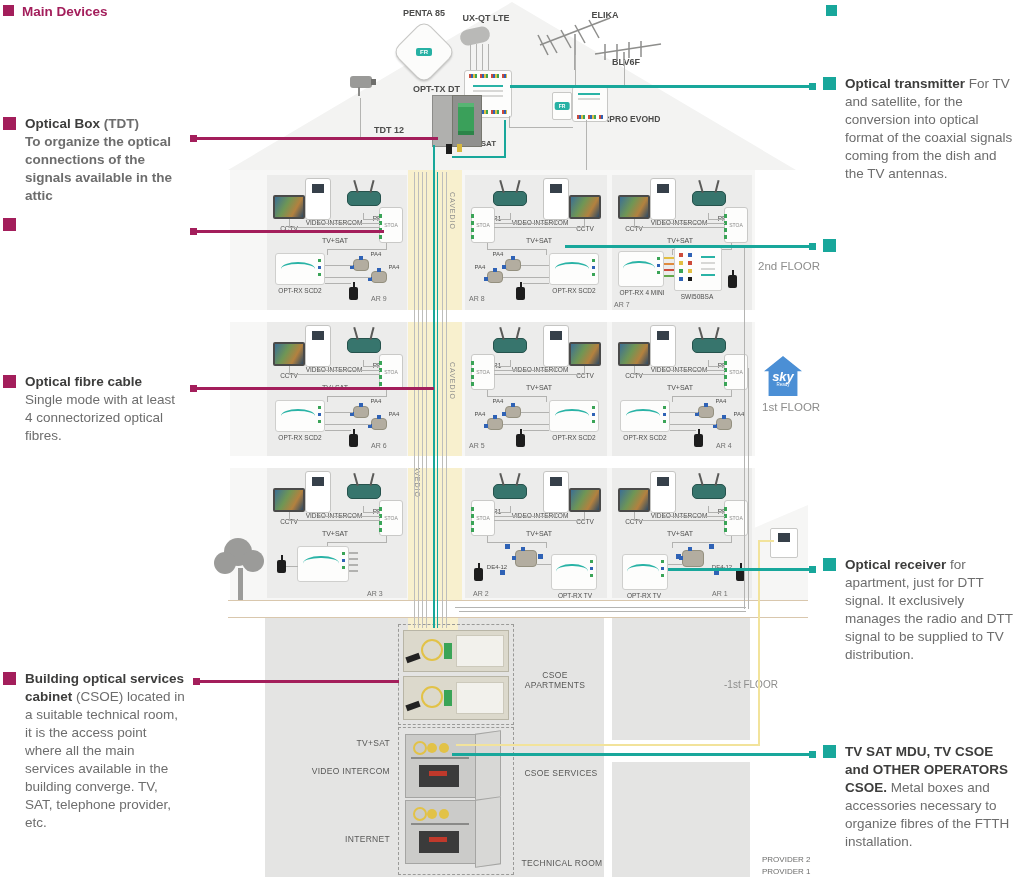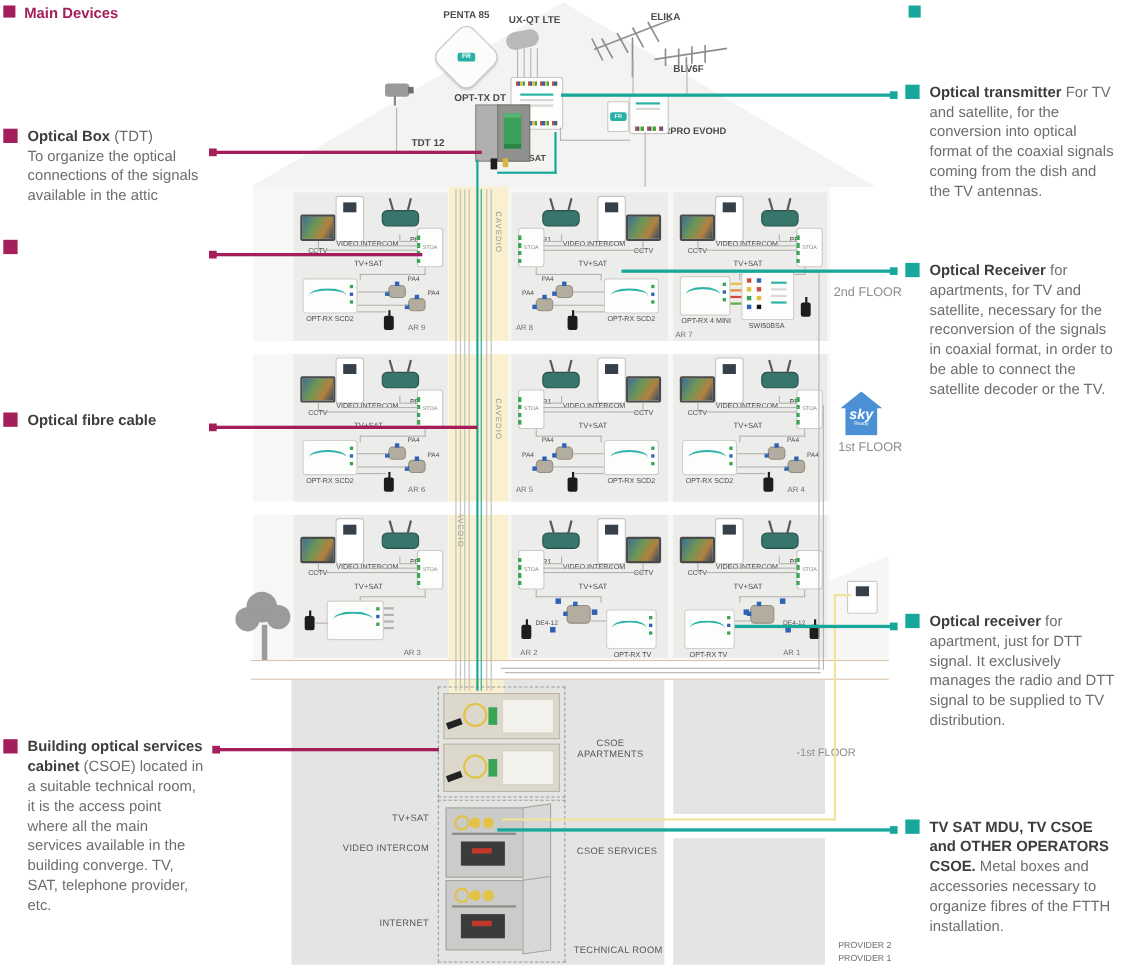--- a/index.html
+++ b/index.html
@@ -83,44 +83,43 @@
 <div class="stage" id="stage">
 
   <div class="panel-hdr" style="left:3px;top:3px;width:200px">
     <span class="hsq" style="background:var(--mag)"></span>
     <span style="color:var(--mag)">Main Devices</span>
   </div>
   <div class="panel-hdr" style="left:826px;top:3px;width:182px">
     <span class="hsq" style="background:var(--teal)"></span>
   </div>
   <div id="left-items">
-      <div class="ann-item l" style="top: 115px;">
+      <div class="ann-item l" style="top: 115px; font-weight: bold;">
         <div class="ann-sq"></div>
         <div class="ann-text"><b>Optical Box</b><span> (TDT)</span><div style="">To organize the optical connections of the signals available in the attic</div></div>
       </div>
       <div class="ann-item l" style="top: 216px;">
         <div class="ann-sq"></div>
       </div>
       <div class="ann-item l" style="top: 373px;">
         <div class="ann-sq"></div>
-        <div class="ann-text"><b>Optical fibre cable</b></div>
+        <div class="ann-text"><b>Optical fibre cable</b><div style="">Single mode with at least 4 connectorized optical fibres.</div></div>
       </div>
       <div class="ann-item l" style="top: 670px;">
         <div class="ann-sq"></div>
         <div class="ann-text"><b>Building optical services cabinet</b><span> (CSOE) located in a suitable technical room, it is the access point where all the main services available in the building converge. TV, SAT, telephone provider, etc.</span></div>
       </div>
     </div>
   <div id="right-items">
       <div class="ann-item r" style="top: 75px;">
         <div class="ann-sq"></div>
         <div class="ann-text"><b>Optical transmitter</b><span> For TV and satellite, for the conversion into optical format of the coaxial signals coming from the dish and the TV antennas.</span></div>
       </div>
       <div class="ann-item r" style="top: 237px;">
         <div class="ann-sq"></div>
-        <div class="ann-text"><b>Optical Receiver</b><span> for apartments, for TV and satellite, necessary for the reconversion of the signals in coaxial format, in order to be able to connect the satellite decoder or the TV.</span></div>
       </div>
       <div class="ann-item r" style="top: 556px;">
         <div class="ann-sq"></div>
         <div class="ann-text"><b>Optical receiver</b><span> for apartment, just for DTT signal. It exclusively manages the radio and DTT signal to be supplied to TV distribution.</span></div>
       </div>
       <div class="ann-item r" style="top: 743px;">
         <div class="ann-sq"></div>
         <div class="ann-text"><b>TV SAT MDU, TV CSOE and OTHER OPERATORS CSOE.</b><span> Metal boxes and accessories necessary to organize fibres of the FTTH installation.</span></div>
       </div>
     </div>

